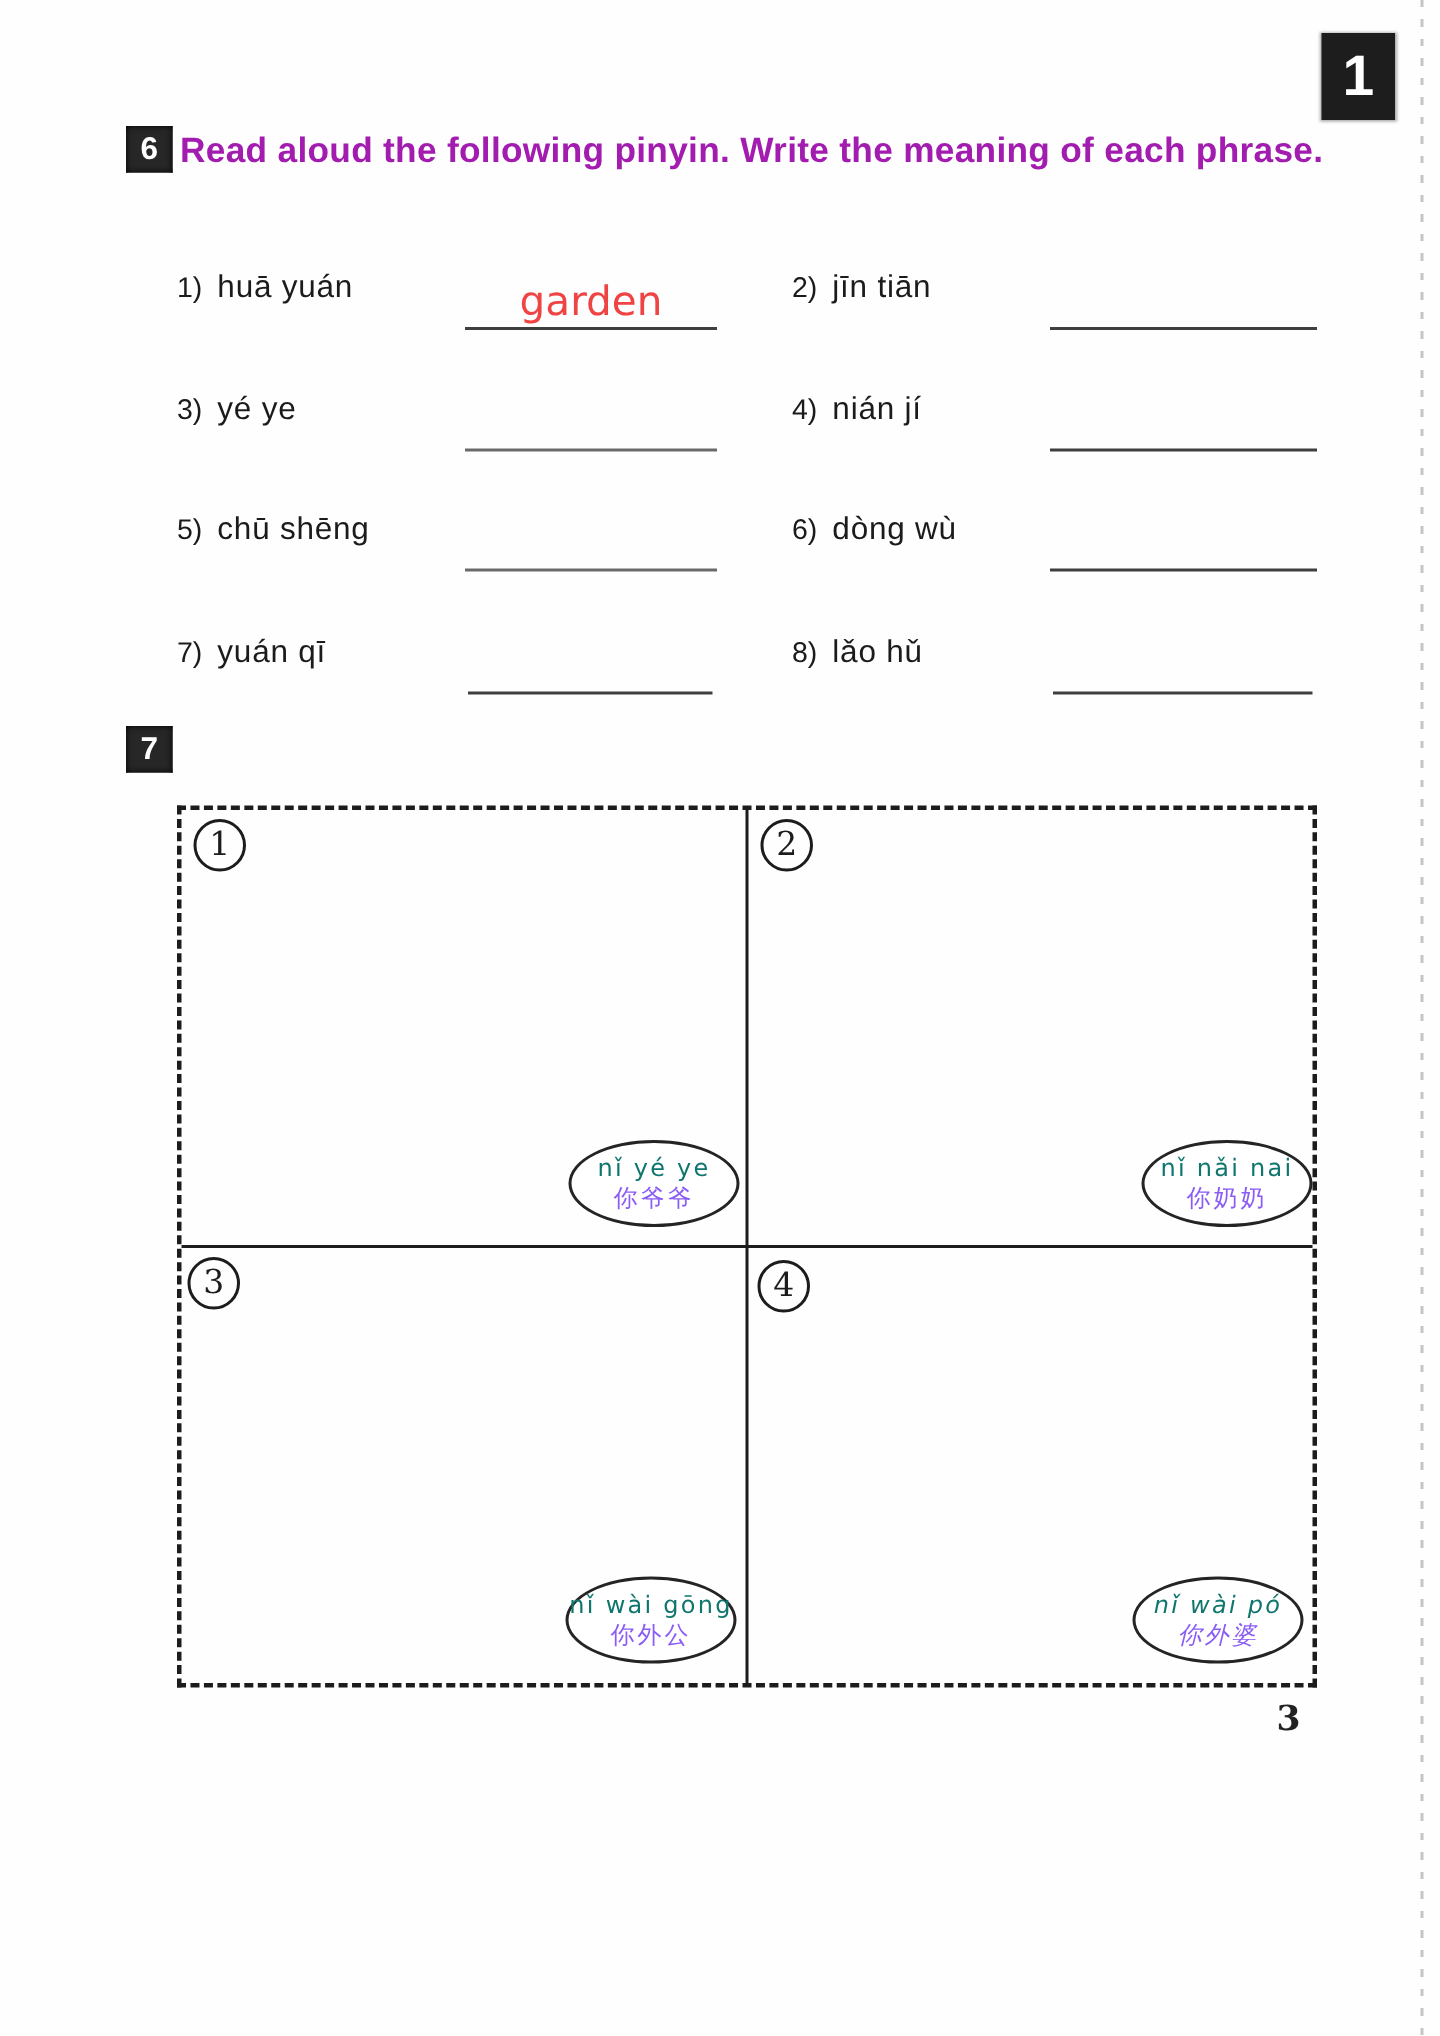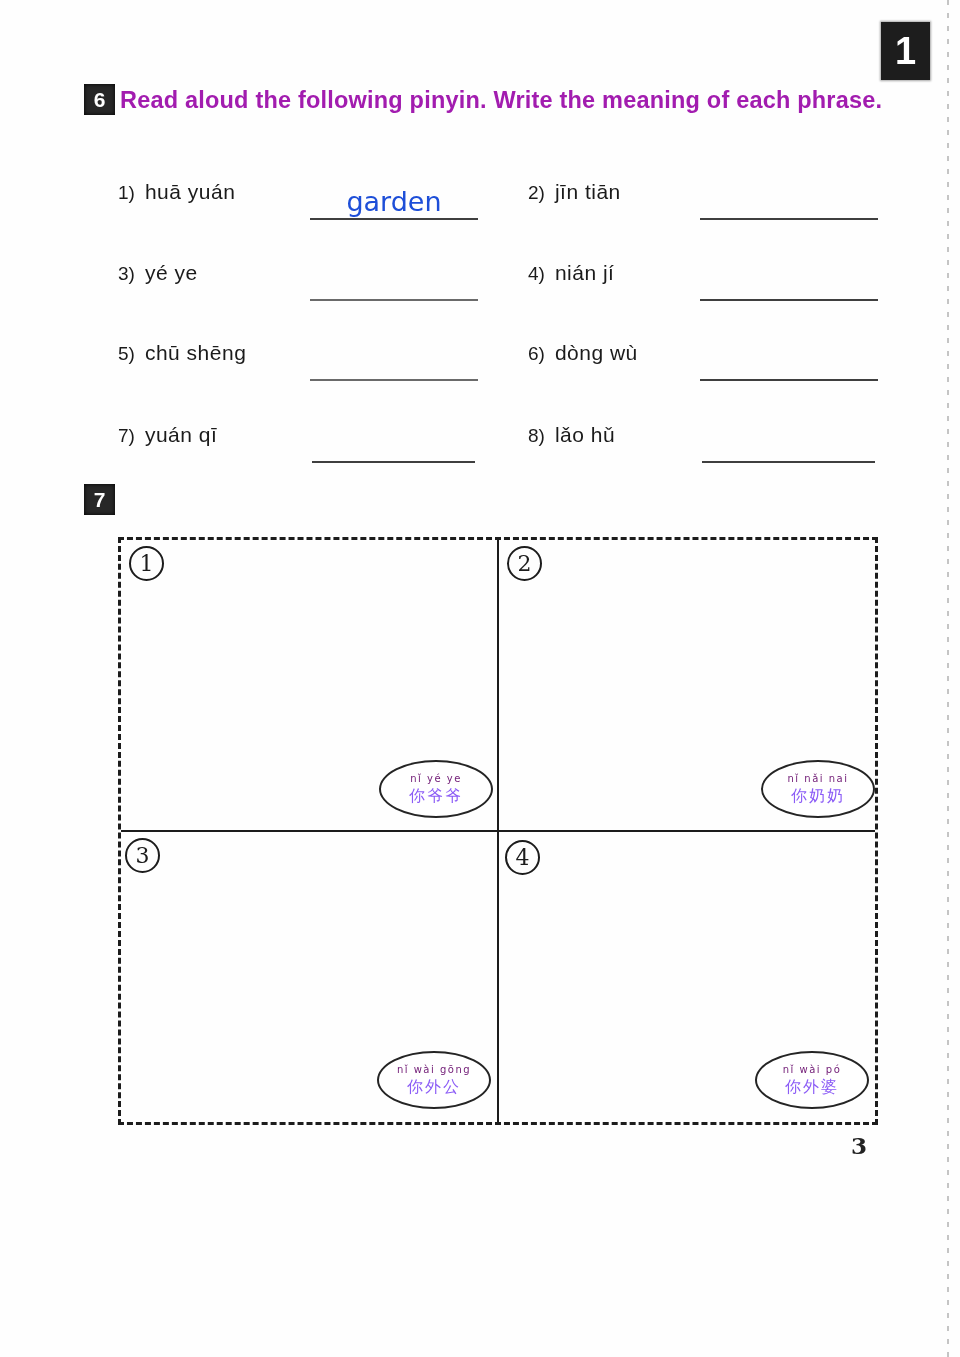--- a/index.html
+++ b/index.html
@@ -37,21 +37,21 @@
 
   
   .item { position:absolute; display:flex; align-items:baseline; gap:10px; }
   .inum { font-size:19px; color:#1b1b1b; }
   .pinyin { font-size:21px; letter-spacing:.5px; font-family:Liberation Sans, sans-serif; }
 
   .blank { position:absolute; border-bottom:2px solid #3f3f3f; height:40px; }
   .blank.gray { border-bottom-color:#6a6a6a; }
   .answer {
     position:absolute; left:0; right:0; bottom:1px; text-align:center;
-    font-size:27px; font-family:"DejaVu Sans", sans-serif; color:#1d4ed8;
+    font-size:27px; font-family:"DejaVu Sans", sans-serif; color:#ef4444;
   }
 
   
   .grid {
     position:absolute; left:118px; top:537px; width:760px; height:588px;
     border:3px dashed #1c1c1c;
   }
   .vline { position:absolute; left:376px; top:0; width:2px; height:100%; background:#1c1c1c; }
   .hline { position:absolute; left:0; top:290px; width:100%; height:2px; background:#1c1c1c; }
   .qlabel {
@@ -60,21 +60,21 @@
     display:flex; align-items:center; justify-content:center;
     font-size:22px; font-family:"DejaVu Serif", serif; color:#1c1c1c;
     background:#fefefe;
   }
   .oval {
     position:absolute; width:114px; height:58px;
     border:2px solid #242424; border-radius:50%; background:#fff;
     display:flex; flex-direction:column; align-items:center; justify-content:center;
     text-align:center;
   }
-  .opy { font-size:10px; color:#701a75; letter-spacing:1.5px; line-height:1;
+  .opy { font-size:16px; color:#0f766e; letter-spacing:1.5px; line-height:1;
          margin-bottom:3px; white-space:nowrap; font-family:"DejaVu Sans", sans-serif; }
   .ohz { font-size:16px; line-height:1.1; letter-spacing:2px; color:#8b5cf6;
          white-space:nowrap; font-family:"DejaVu Sans", sans-serif; }
 
   .pageno { position:absolute; left:851px; top:1132px; font-size:23px; font-weight:bold;
             font-family:"DejaVu Serif", serif; color:#222; }
 
   .artifact {
     position:absolute; left:947px; top:0; width:2px; height:1357px;
     background:repeating-linear-gradient(to bottom, rgba(140,140,140,.5) 0 5px, transparent 5px 13px);
@@ -170,21 +170,21 @@
       <span class="ohz">你爷爷</span>
     </div>
     <div class="oval" style="left:640px; top:220px;">
       <span class="opy">nǐ  nǎi  nai</span>
       <span class="ohz">你奶奶</span>
     </div>
     <div class="oval" style="left:256px; top:511px;">
       <span class="opy">nǐ  wài gōng</span>
       <span class="ohz">你外公</span>
     </div>
-    <div class="oval" style="left:634px; top:511px;">
+    <div class="oval" style="left:634px; top:511px;font-style:italic;">
       <span class="opy">nǐ  wài  pó</span>
       <span class="ohz">你外婆</span>
     </div>
   </div>
 
   <div class="pageno">3</div>
 
   <div class="artifact"></div>
 </div>
 

